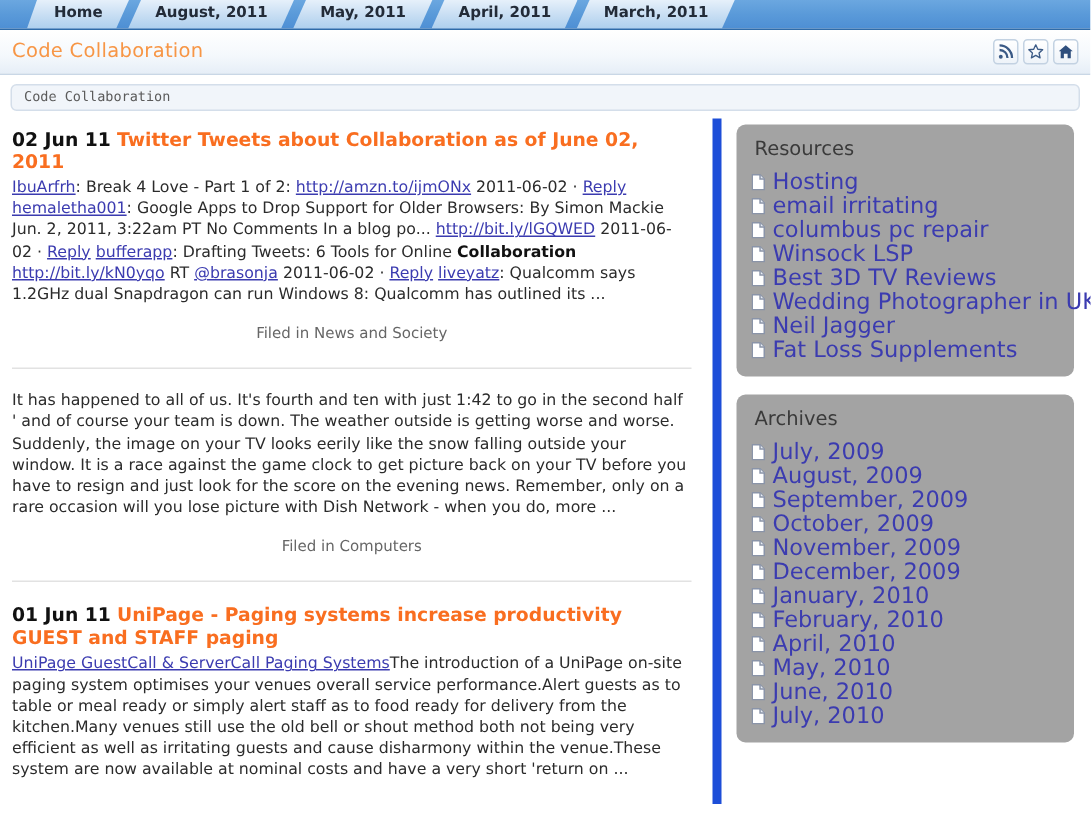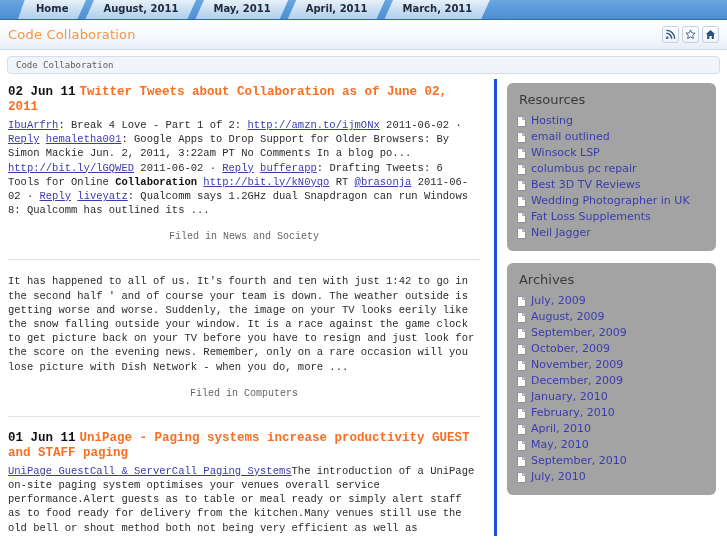--- a/index.html
+++ b/index.html
@@ -84,24 +84,23 @@
 
   
   .page {
     display: flex;
     height: 457px;
     align-items: flex-start;
   }
   .content {
     width: 533px;
     padding: 6px 14px 0 8px;
-    border-right: 3px solid #1d4ed8;
+    border-right: 6px solid #1d4ed8;
     height: 457px;
     overflow: hidden;
-    font-family: Liberation Mono, monospace;
   }
   .side {
     width: 246px;
     padding: 4px 11px 0 10px;
   }
 
   
   .post { margin-bottom: 2px; }
   .post-head {
     margin: 0 0 3px 0;
@@ -149,21 +148,21 @@
   .widget ul { list-style: none; margin: 0; padding: 0; }
   .widget li {
     display: flex;
     align-items: center;
     gap: 5px;
     padding: 1px 0;
     line-height: 14px;
   }
   .doc-icon { flex: 0 0 auto; display: block; }
   .widget li a {
-    font-size: 11px;
+    font-size: 15px;
     color: #3b3bb0;
     text-decoration: none;
     white-space: nowrap;
   }
 </style>
 </head>
 <body>
 
 <div class="tabbar">
   <div id="tabs-host" style="display:flex;align-items:flex-end;">
@@ -242,75 +241,75 @@
             </span>
             <a href="#">Hosting</a>
           </li>
           <li>
             <span>
               <svg class="doc-icon" width="9" height="11" viewBox="0 0 9 11">
                 <path d="M.5.5h5.2L8.5 3.3V10.5H.5z" fill="#ffffff" stroke="#8a94a8" stroke-width="1"></path>
                 <path d="M5.7.6v2.8h2.7" fill="#e9eef6" stroke="#8a94a8" stroke-width="1"></path>
               </svg>
             </span>
-            <a href="#">email outlined</a>
+            <a href="#">email irritating</a>
+          </li>
+          <li>
+            <span>
+              <svg class="doc-icon" width="9" height="11" viewBox="0 0 9 11">
+                <path d="M.5.5h5.2L8.5 3.3V10.5H.5z" fill="#ffffff" stroke="#8a94a8" stroke-width="1"></path>
+                <path d="M5.7.6v2.8h2.7" fill="#e9eef6" stroke="#8a94a8" stroke-width="1"></path>
+              </svg>
+            </span>
+            <a href="#">columbus pc repair</a>
           </li>
           <li>
             <span>
               <svg class="doc-icon" width="9" height="11" viewBox="0 0 9 11">
                 <path d="M.5.5h5.2L8.5 3.3V10.5H.5z" fill="#ffffff" stroke="#8a94a8" stroke-width="1"></path>
                 <path d="M5.7.6v2.8h2.7" fill="#e9eef6" stroke="#8a94a8" stroke-width="1"></path>
               </svg>
             </span>
             <a href="#">Winsock LSP</a>
           </li>
           <li>
             <span>
               <svg class="doc-icon" width="9" height="11" viewBox="0 0 9 11">
                 <path d="M.5.5h5.2L8.5 3.3V10.5H.5z" fill="#ffffff" stroke="#8a94a8" stroke-width="1"></path>
                 <path d="M5.7.6v2.8h2.7" fill="#e9eef6" stroke="#8a94a8" stroke-width="1"></path>
               </svg>
             </span>
-            <a href="#">columbus pc repair</a>
-          </li>
-          <li>
-            <span>
-              <svg class="doc-icon" width="9" height="11" viewBox="0 0 9 11">
-                <path d="M.5.5h5.2L8.5 3.3V10.5H.5z" fill="#ffffff" stroke="#8a94a8" stroke-width="1"></path>
-                <path d="M5.7.6v2.8h2.7" fill="#e9eef6" stroke="#8a94a8" stroke-width="1"></path>
-              </svg>
-            </span>
             <a href="#">Best 3D TV Reviews</a>
           </li>
           <li>
             <span>
               <svg class="doc-icon" width="9" height="11" viewBox="0 0 9 11">
                 <path d="M.5.5h5.2L8.5 3.3V10.5H.5z" fill="#ffffff" stroke="#8a94a8" stroke-width="1"></path>
                 <path d="M5.7.6v2.8h2.7" fill="#e9eef6" stroke="#8a94a8" stroke-width="1"></path>
               </svg>
             </span>
             <a href="#">Wedding Photographer in UK</a>
           </li>
           <li>
             <span>
               <svg class="doc-icon" width="9" height="11" viewBox="0 0 9 11">
                 <path d="M.5.5h5.2L8.5 3.3V10.5H.5z" fill="#ffffff" stroke="#8a94a8" stroke-width="1"></path>
                 <path d="M5.7.6v2.8h2.7" fill="#e9eef6" stroke="#8a94a8" stroke-width="1"></path>
               </svg>
             </span>
+            <a href="#">Neil Jagger</a>
+          </li>
+          <li>
+            <span>
+              <svg class="doc-icon" width="9" height="11" viewBox="0 0 9 11">
+                <path d="M.5.5h5.2L8.5 3.3V10.5H.5z" fill="#ffffff" stroke="#8a94a8" stroke-width="1"></path>
+                <path d="M5.7.6v2.8h2.7" fill="#e9eef6" stroke="#8a94a8" stroke-width="1"></path>
+              </svg>
+            </span>
             <a href="#">Fat Loss Supplements</a>
-          </li>
-          <li>
-            <span>
-              <svg class="doc-icon" width="9" height="11" viewBox="0 0 9 11">
-                <path d="M.5.5h5.2L8.5 3.3V10.5H.5z" fill="#ffffff" stroke="#8a94a8" stroke-width="1"></path>
-                <path d="M5.7.6v2.8h2.7" fill="#e9eef6" stroke="#8a94a8" stroke-width="1"></path>
-              </svg>
-            </span>
-            <a href="#">Neil Jagger</a>
           </li>
         </ul>
       </div>
       <div class="widget">
         <div class="widget-title">Archives</div>
         <ul>
           <li>
             <span>
               <svg class="doc-icon" width="9" height="11" viewBox="0 0 9 11">
                 <path d="M.5.5h5.2L8.5 3.3V10.5H.5z" fill="#ffffff" stroke="#8a94a8" stroke-width="1"></path>
@@ -400,21 +399,21 @@
             </span>
             <a href="#">May, 2010</a>
           </li>
           <li>
             <span>
               <svg class="doc-icon" width="9" height="11" viewBox="0 0 9 11">
                 <path d="M.5.5h5.2L8.5 3.3V10.5H.5z" fill="#ffffff" stroke="#8a94a8" stroke-width="1"></path>
                 <path d="M5.7.6v2.8h2.7" fill="#e9eef6" stroke="#8a94a8" stroke-width="1"></path>
               </svg>
             </span>
-            <a href="#">September, 2010</a>
+            <a href="#">June, 2010</a>
           </li>
           <li>
             <span>
               <svg class="doc-icon" width="9" height="11" viewBox="0 0 9 11">
                 <path d="M.5.5h5.2L8.5 3.3V10.5H.5z" fill="#ffffff" stroke="#8a94a8" stroke-width="1"></path>
                 <path d="M5.7.6v2.8h2.7" fill="#e9eef6" stroke="#8a94a8" stroke-width="1"></path>
               </svg>
             </span>
             <a href="#">July, 2010</a>
           </li>

